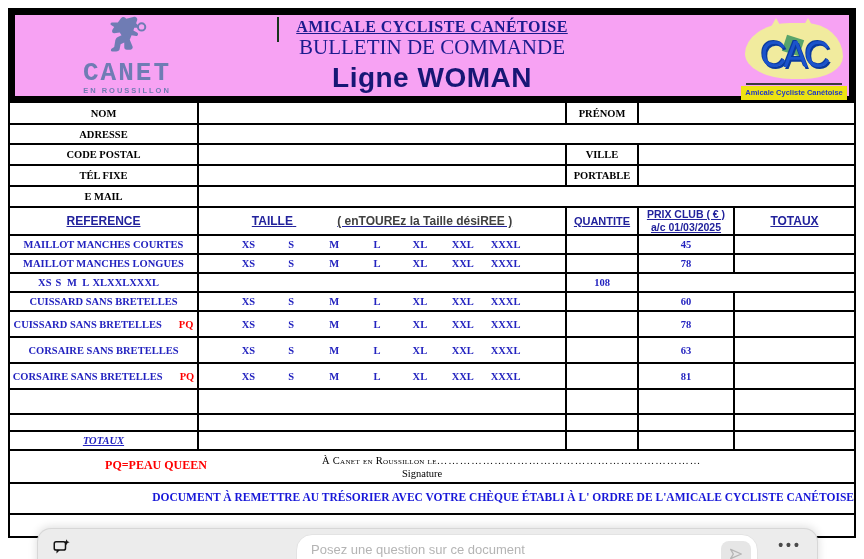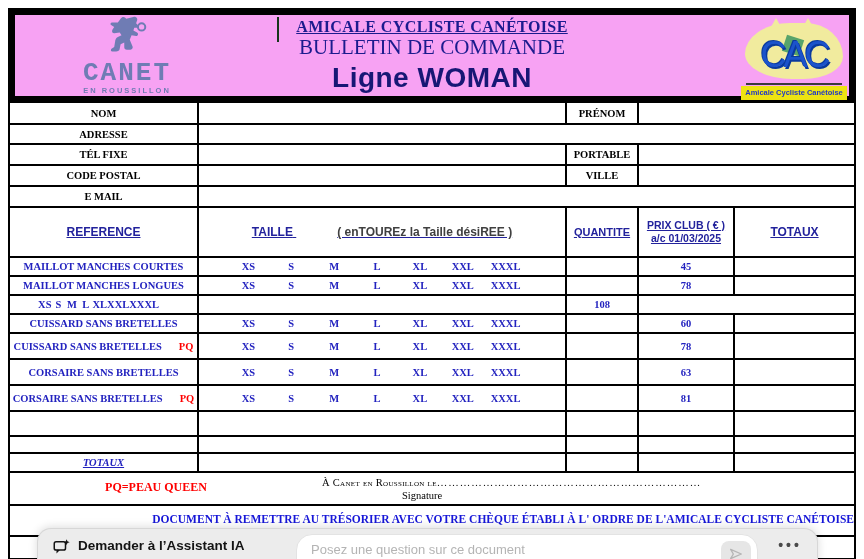--- a/index.html
+++ b/index.html
@@ -44,21 +44,21 @@
   
   .tbl { border:2px solid #000; border-top:none; background:#fff; }
   .row { display:grid; grid-template-columns:187px 368px 72px 96px 1fr; border-top:2px solid #000; }
   .row:first-child { border-top:none; }
   .c { border-left:2px solid #000; display:flex; align-items:center; justify-content:center;
        overflow:hidden; }
   .c:first-child { border-left:none; }
   .span25 { grid-column:2/6; } .span46 { grid-column:4/6; }
 
   .rh20{height:20px} .rh21{height:21px} .rh19{height:19px} .rh26{height:26px}
-  .rh38{height:50px} .rh25{height:25px} .rh17{height:17px}
+  .rh38{height:28px} .rh25{height:25px} .rh17{height:17px}
   .rh33{height:33px} .rh31{height:31px} .rh23{height:23px}
 
   .lbl { font-weight:bold; font-size:10.5px; color:#000; }
   .hdr { font-family:"Liberation Sans", sans-serif; font-weight:bold; font-size:12px;
          color:#22229c; text-decoration:underline; }
   .hdr-sm { font-family:"Liberation Sans", sans-serif; font-weight:bold; font-size:10.5px;
             color:#22229c; text-decoration:underline; line-height:13px; text-align:center; }
   .taille-red { color:#404040;padding-left:41px; }
   .blue { color:#2222bf; font-weight:bold; font-size:10.5px; }
   .pq { color:#fe0000; font-weight:bold; font-size:10.5px; margin-left:17px; }
@@ -141,29 +141,29 @@
       <div class="c lbl">NOM</div>
       <div class="c"></div>
       <div class="c lbl">PRÉNOM</div>
       <div class="c span46"></div>
     </div>
     <div class="row rh20">
       <div class="c lbl">ADRESSE</div>
       <div class="c span25"></div>
     </div>
     <div class="row rh21">
+      <div class="c lbl">CODE POSTAL</div>
+      <div class="c"></div>
+      <div class="c lbl">VILLE</div>
+      <div class="c span46"></div>
+    </div>
+    <div class="row rh21">
       <div class="c lbl">TÉL FIXE</div>
       <div class="c"></div>
       <div class="c lbl">PORTABLE</div>
-      <div class="c span46"></div>
-    </div>
-    <div class="row rh21">
-      <div class="c lbl">CODE POSTAL</div>
-      <div class="c"></div>
-      <div class="c lbl">VILLE</div>
       <div class="c span46"></div>
     </div>
     <div class="row rh21">
       <div class="c lbl">E MAIL</div>
       <div class="c span25"></div>
     </div>
 
     <div class="row rh38">
       <div class="c hdr">REFERENCE</div>
       <div class="c hdr">
@@ -328,21 +328,20 @@
 </div>
 
 <div class="aibar">
   <span class="ai-ico">
     <svg width="18" height="18" viewBox="0 0 24 24">
       <rect x="3" y="5" width="15" height="11" rx="2.5" fill="none" stroke="#141414" stroke-width="2"></rect>
       <path d="M6 15.5 v5 l4.5-4.5" fill="#141414"></path>
       <path d="M19.5 1.5 l1.1 2.9 2.9 1.1 -2.9 1.1 -1.1 2.9 -1.1-2.9 -2.9-1.1 2.9-1.1 Z" fill="#141414"></path>
     </svg>
   </span>
-  <span class="ai-label">Demander à l’Assistant IA</span>
 
   <div class="ai-input">
     <input type="text" placeholder="Posez une question sur ce document" style="">
     <div class="send">
       <svg width="18" height="16" viewBox="0 0 24 24">
         <path d="M4 5 L20 12 L4 19 L8 12 Z" fill="none" stroke="#b5b5b5" stroke-width="2" stroke-linejoin="round"></path>
       </svg>
     </div>
   </div>
 

